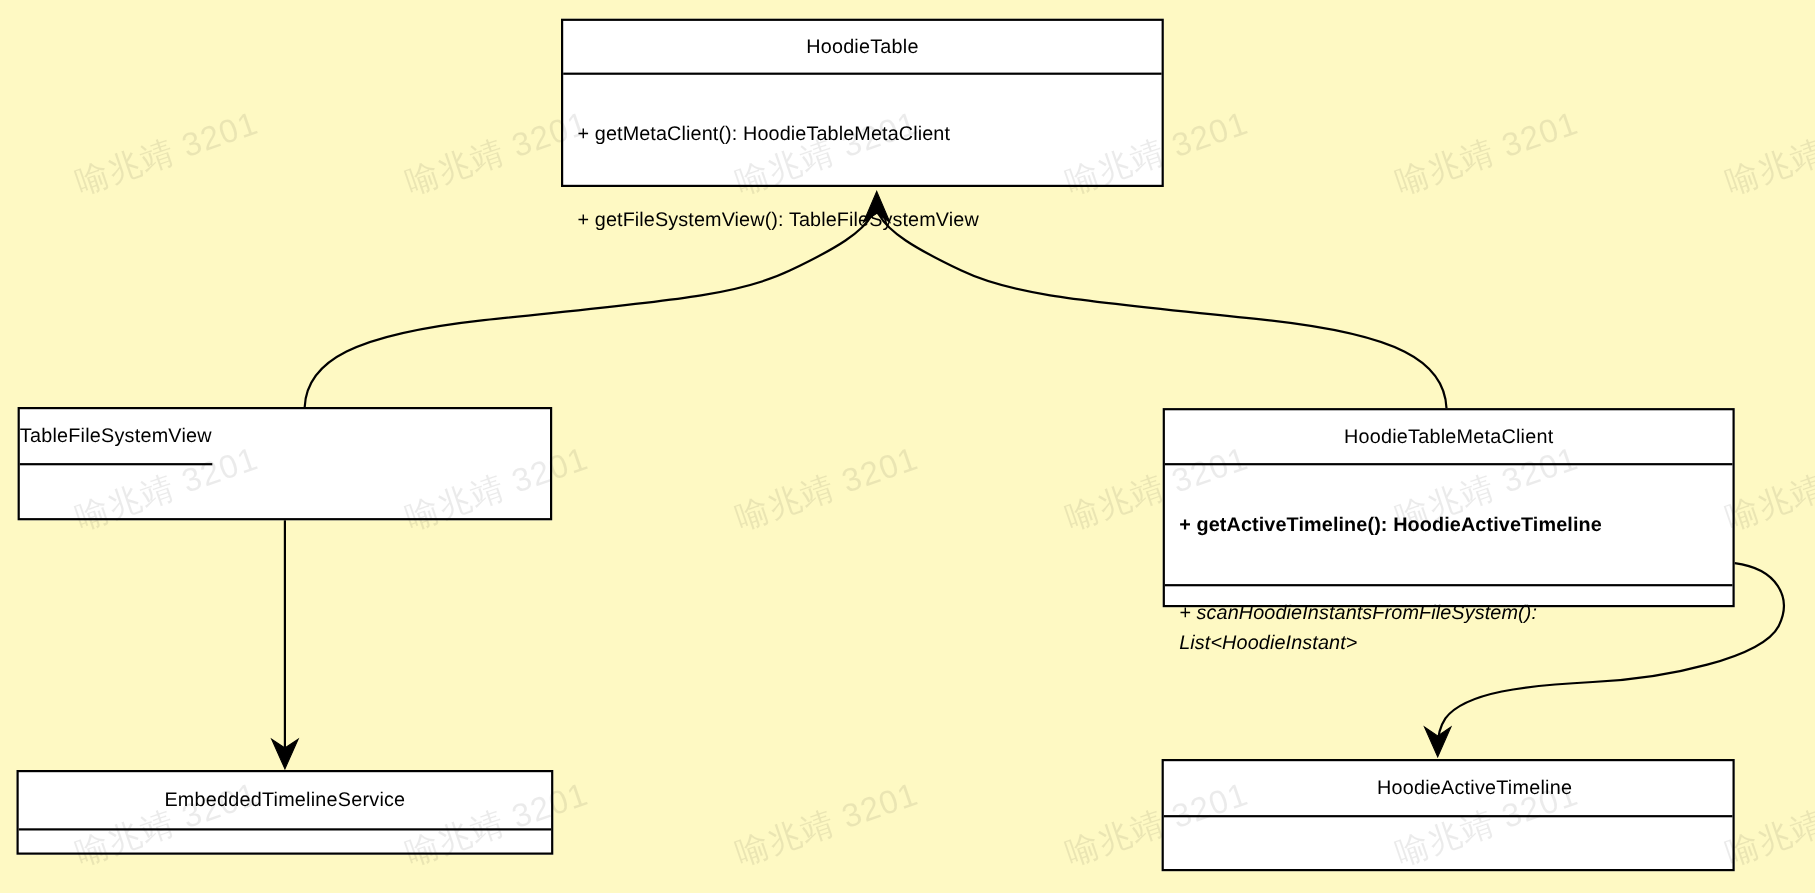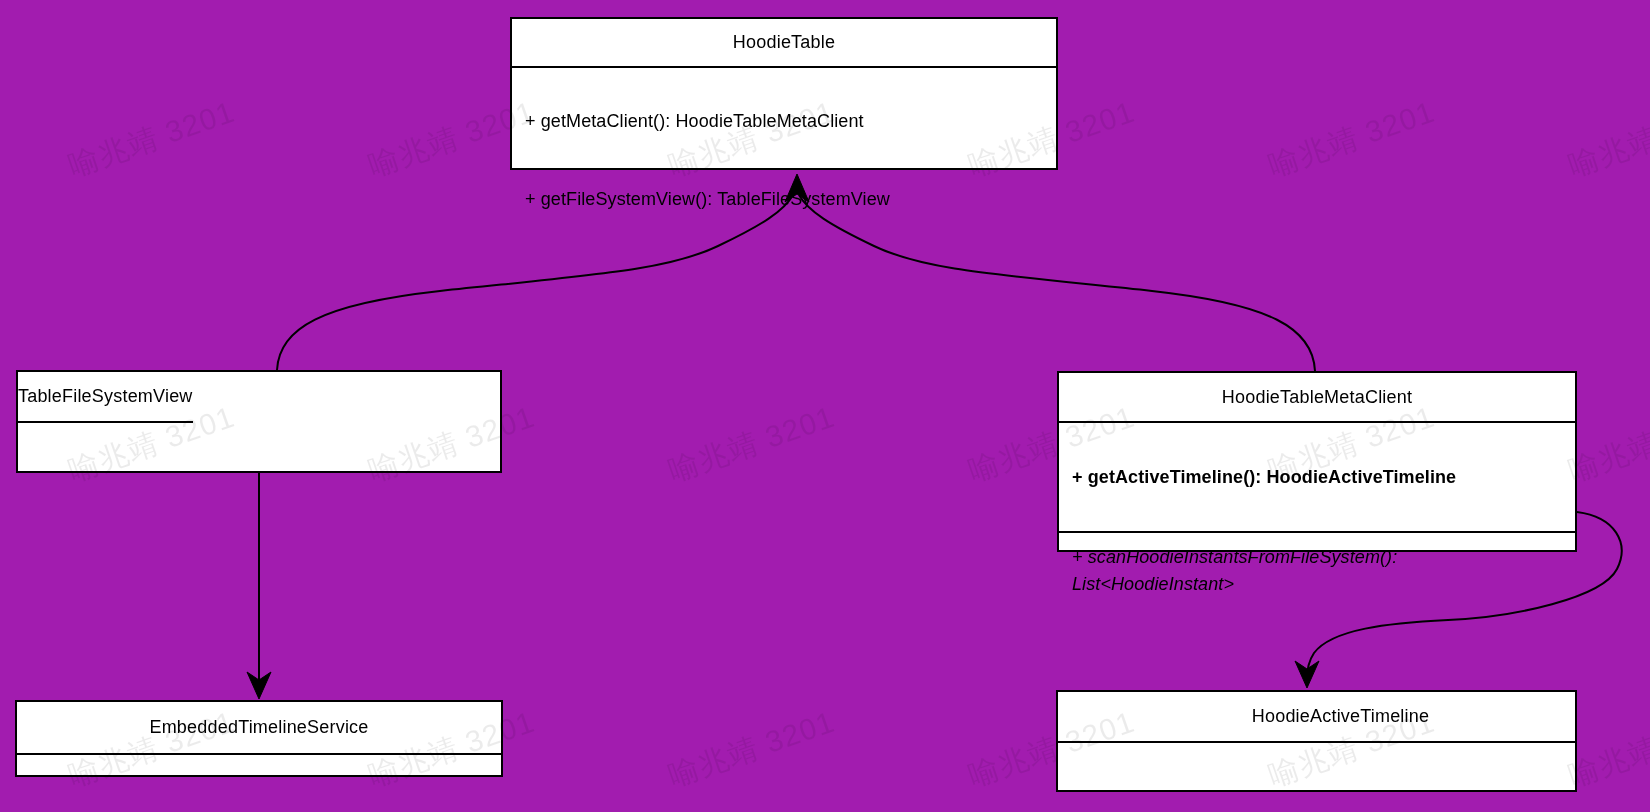--- a/index.html
+++ b/index.html
@@ -1,21 +1,21 @@
 <!DOCTYPE html>
 <html><head>
 <meta charset="utf-8">
 <style>
   html,body{margin:0;padding:0;background:#ffffff;}
   body{
     width:1650px;height:812px;overflow:hidden;position:relative;
     font-family:"Liberation Sans","DejaVu Sans",sans-serif;
     -webkit-font-smoothing:antialiased;
   }
-  .canvas{position:absolute;left:0;top:0;width:1650px;height:812px;background:#a21caf;}
+  .canvas{position:absolute;left:0;top:0;width:1650px;height:812px;background:#fef9c3;}
 
   
   .uml-box{
     position:absolute;background:#ffffff;border:2px solid #000;
     box-sizing:border-box;z-index:1;color:#000;
   }
   .uml-title{
     display:flex;align-items:center;justify-content:center;
     font-size:18px;border-bottom:2px solid #000;box-sizing:border-box;
     letter-spacing:.2px;

